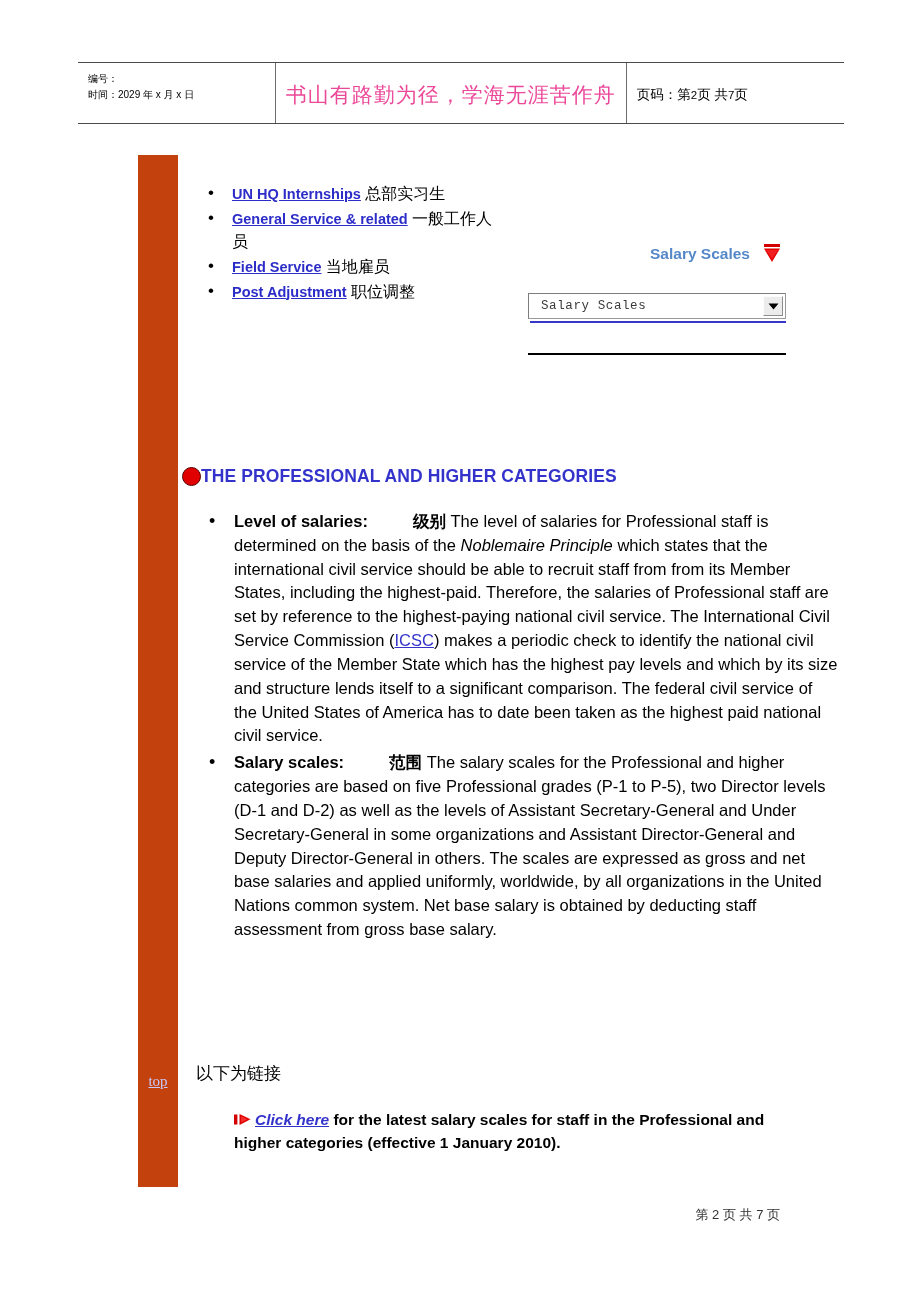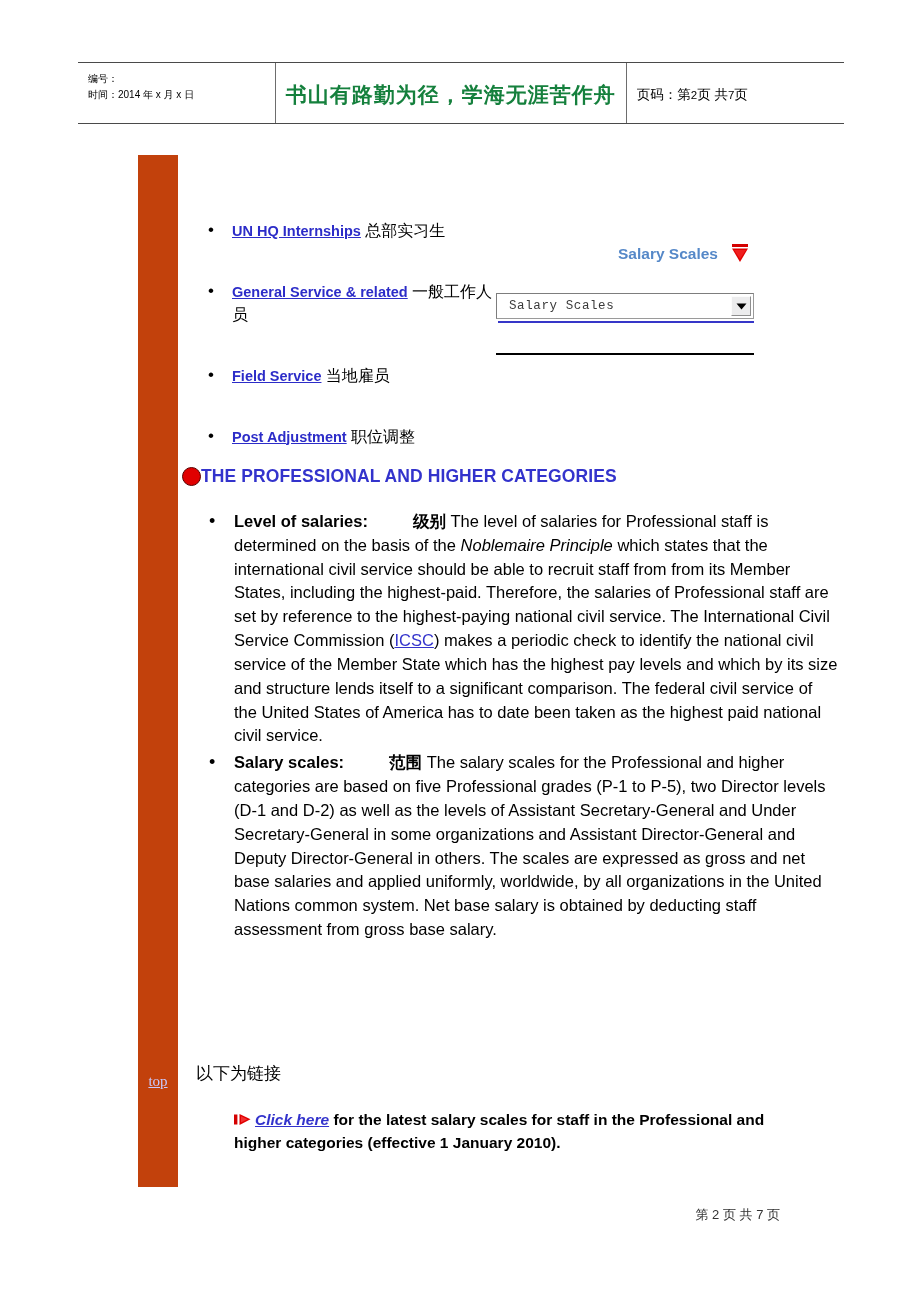--- a/index.html
+++ b/index.html
@@ -42,23 +42,23 @@
     line-height: 1.55;
     color: #000;
   }
   .hdr-cell-mid {
     border-right: 1.2px solid #6d6d6d;
     text-align: center;
     vertical-align: middle !important;
     padding-top: 18px !important;
   }
   .hdr-motto {
-    color: #15803d;
+    color: #ec4899;
     font-size: 21px;
-    font-weight: bold;
+    font-weight: normal;
     font-family: "Liberation Serif", serif;
     letter-spacing: 1px;
     white-space: nowrap;
   }
   .hdr-cell-right {
     width: 208px;
     vertical-align: middle !important;
     padding-top: 18px !important;
     font-size: 13.5px;
     white-space: nowrap;
@@ -97,21 +97,20 @@
     margin: 0;
     padding: 0 0 0 36px;
     list-style: none;
   }
   #nav-list li {
     position: relative;
     font-size: 15.5px;
     line-height: 1.46;
     margin-bottom: 1px;
     color: #000;
-    margin-top: 37px;
   }
   #nav-list li::before {
     content: "\2022";
     position: absolute;
     left: -24px;
     top: -1px;
     font-size: 17px;
     color: #000;
   }
   .navlink {
@@ -123,21 +122,21 @@
   }
   .navcn {
     font-family: "Liberation Serif", serif;
     font-size: 16px;
     color: #000;
   }
 
   
   #salary-widget {
     position: absolute;
-    left: 496px;
+    left: 528px;
     top: 243px;
     width: 258px;
   }
   #salary-widget-head {
     text-align: right;
     height: 26px;
     position: relative;
   }
   #salary-scales-title {
     color: #5588c8;
@@ -313,21 +312,21 @@
 </style>
 </head>
 <body>
 
 <div id="doc-header">
   <table>
     <tbody>
         <tr>
       <td class="hdr-cell-left">
         <span class="hdr-line">编号：</span>
-        <span class="hdr-line"><span>时间：</span><span>2014 年 x 月 x 日</span></span>
+        <span class="hdr-line"><span>时间：</span><span>2029 年 x 月 x 日</span></span>
       </td>
       <td class="hdr-cell-mid">
         <span class="hdr-motto">书山有路勤为径，学海无涯苦作舟</span>
       </td>
       <td class="hdr-cell-right">
         <span>页码：</span><span>第</span><span class="num-sm">2</span><span>页</span>&nbsp;<span>共</span><span class="num-sm">7</span><span>页</span>
       </td>
     </tr>
   </tbody>
     </table>

